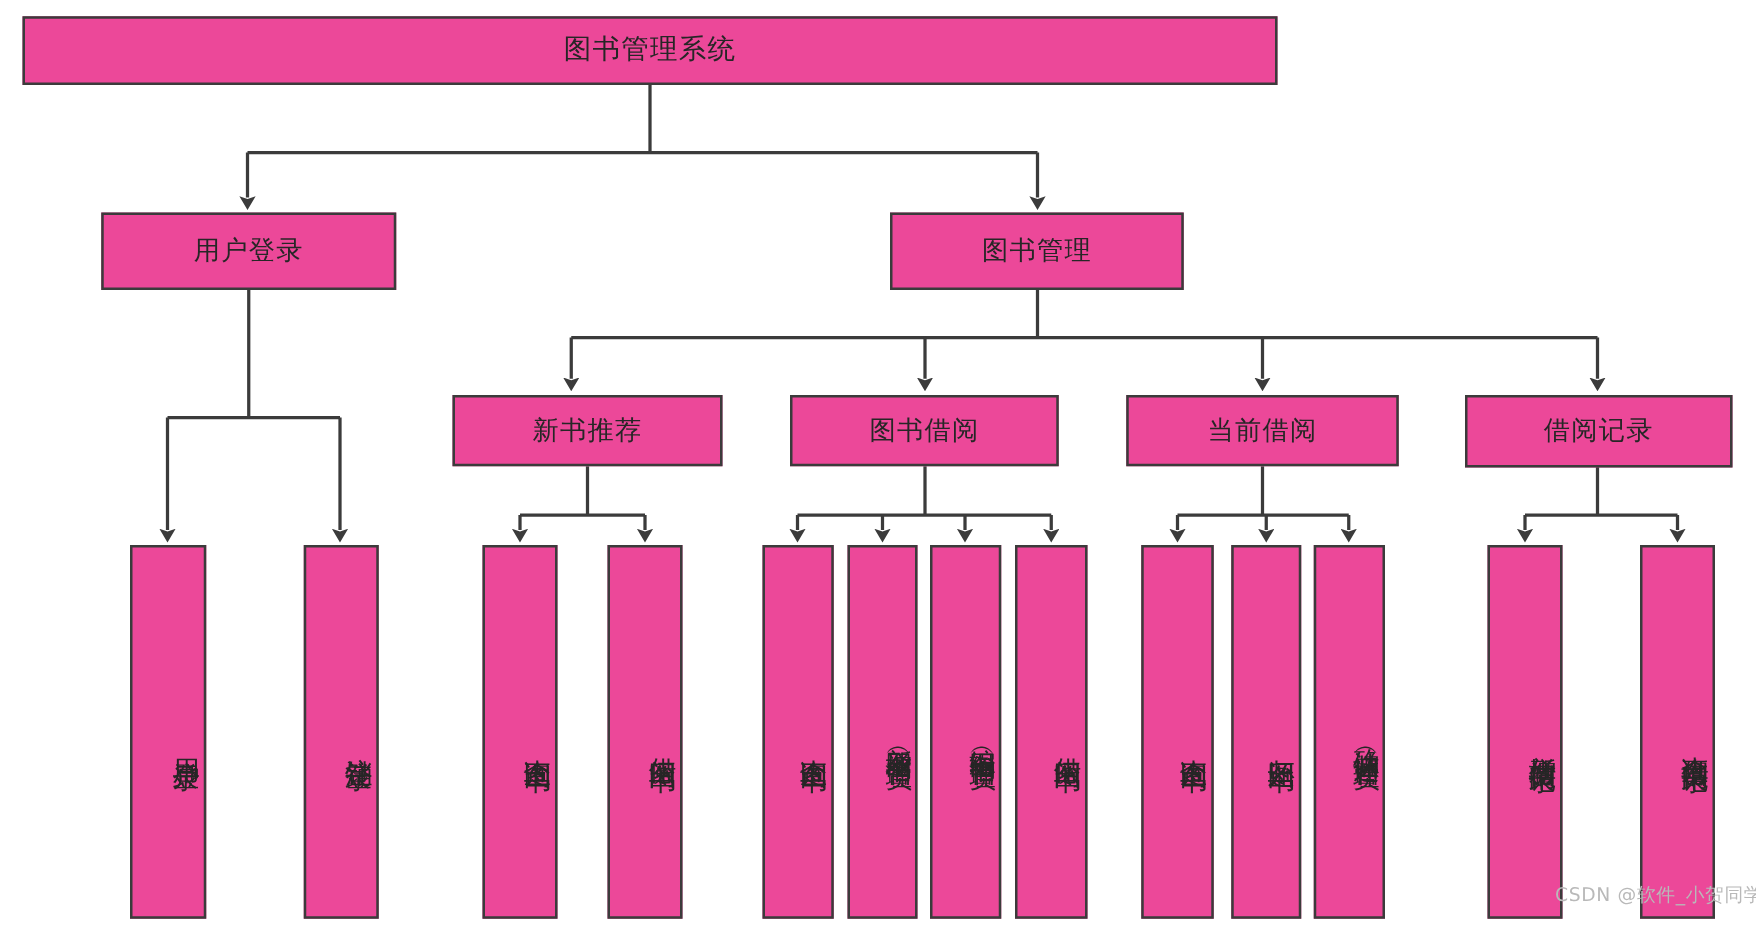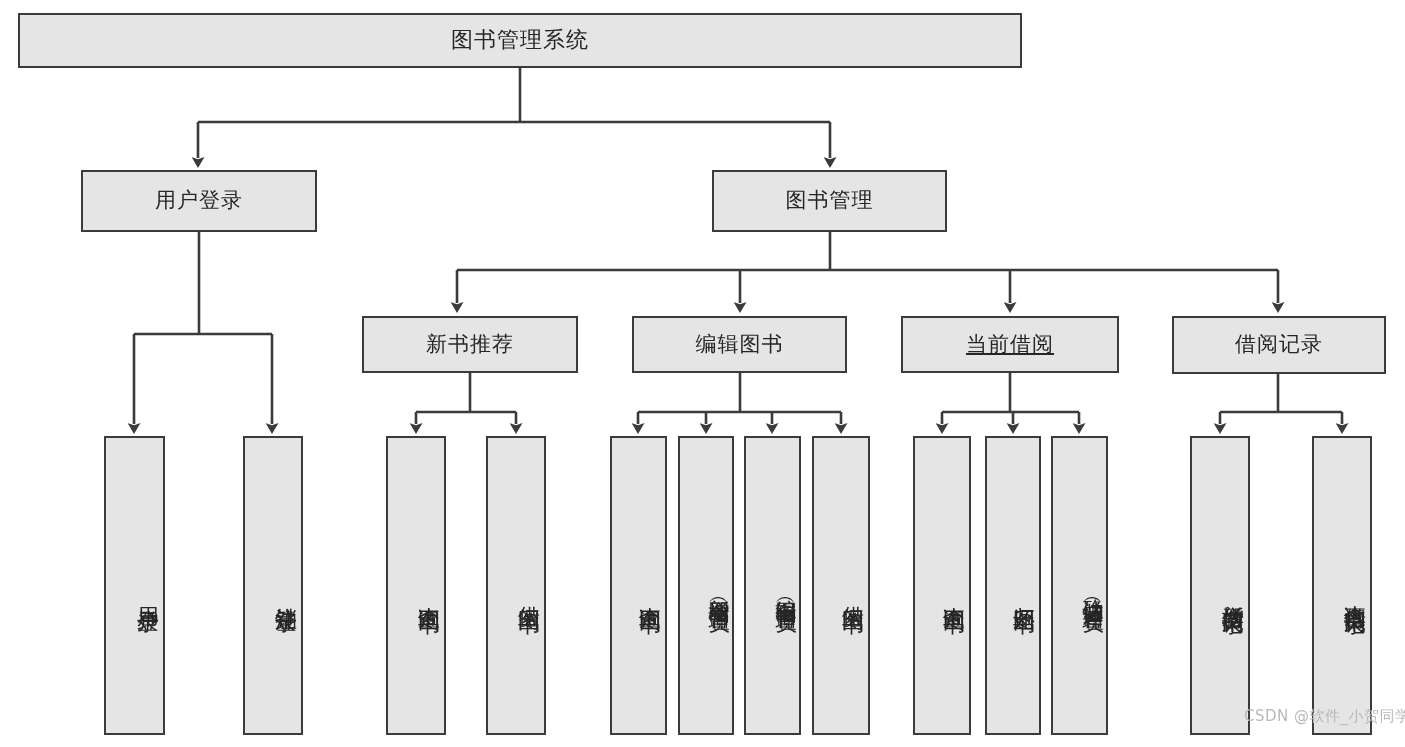--- a/index.html
+++ b/index.html
@@ -7,21 +7,21 @@
     width:1405px;height:747px;overflow:hidden;
     font-family:"DejaVu Sans","Liberation Sans",sans-serif;
     color:#1a1a1a;
   }
   #stage{position:relative;width:1405px;height:747px;background:#ffffff;}
   svg#wires{position:absolute;left:0;top:0;width:1405px;height:747px;}
   .node{
     position:absolute;
     box-sizing:border-box;
     border:2px solid #3b3b3b;
-    background:#e5e5e5;
+    background:#ec4899;
     display:flex;align-items:center;justify-content:center;
     text-align:center;
     color:#262626;
   }
   .node.h{font-size:21px;line-height:1.2;letter-spacing:1px;}
   .node.root{font-size:22px;}
   .node.v{
     writing-mode:vertical-rl;
     text-orientation:upright;
     font-size:22px;
@@ -95,22 +95,22 @@
       <path d="M1342,412 L1342,424" marker-end="url(#arrow)"></path>
     </g>
   </svg>
 
   <div class="node h root" style="left:18px;top:13px;width:1004px;height:55px;">图书管理系统</div>
 
   <div class="node h" style="left:81px;top:170px;width:236px;height:62px;">用户登录</div>
   <div class="node h" style="left:362px;top:316px;width:216px;height:57px;">新书推荐</div>
 
   <div class="node h" style="left:712px;top:170px;width:235px;height:62px;">图书管理</div>
-  <div class="node h" style="left:632px;top:316px;width:215px;height:57px;">编辑图书</div>
-  <div class="node h" style="left:901px;top:316px;width:218px;height:57px;text-decoration:underline;">当前借阅</div>
+  <div class="node h" style="left:632px;top:316px;width:215px;height:57px;">图书借阅</div>
+  <div class="node h" style="left:901px;top:316px;width:218px;height:57px;">当前借阅</div>
   <div class="node h" style="left:1172px;top:316px;width:214px;height:58px;">借阅记录</div>
 
   <div class="node v" style="left:104px;top:436px;width:61px;height:299px;">用户登录</div>
   <div class="node v" style="left:243px;top:436px;width:60px;height:299px;">注销登录</div>
 
   <div class="node v" style="left:386px;top:436px;width:60px;height:299px;">查询图书</div>
   <div class="node v" style="left:486px;top:436px;width:60px;height:299px;">借阅图书</div>
 
   <div class="node v" style="left:610px;top:436px;width:57px;height:299px;">查询图书</div>
   <div class="node v tall" style="left:678px;top:436px;width:56px;height:299px;">新增图书（管理员）</div>

